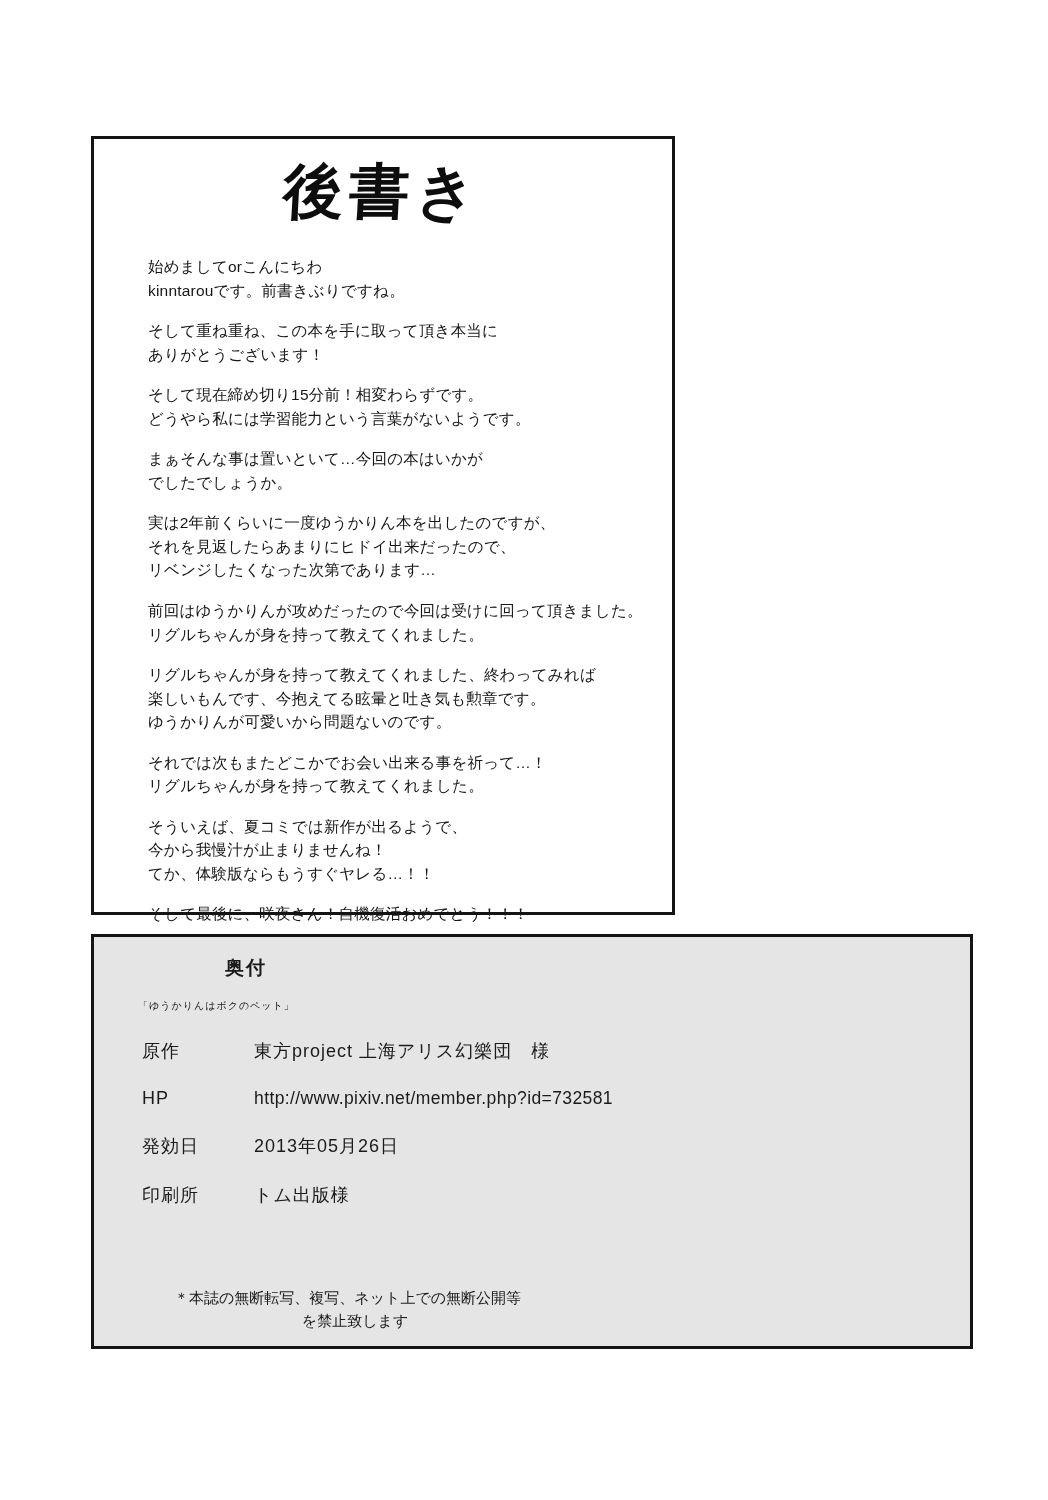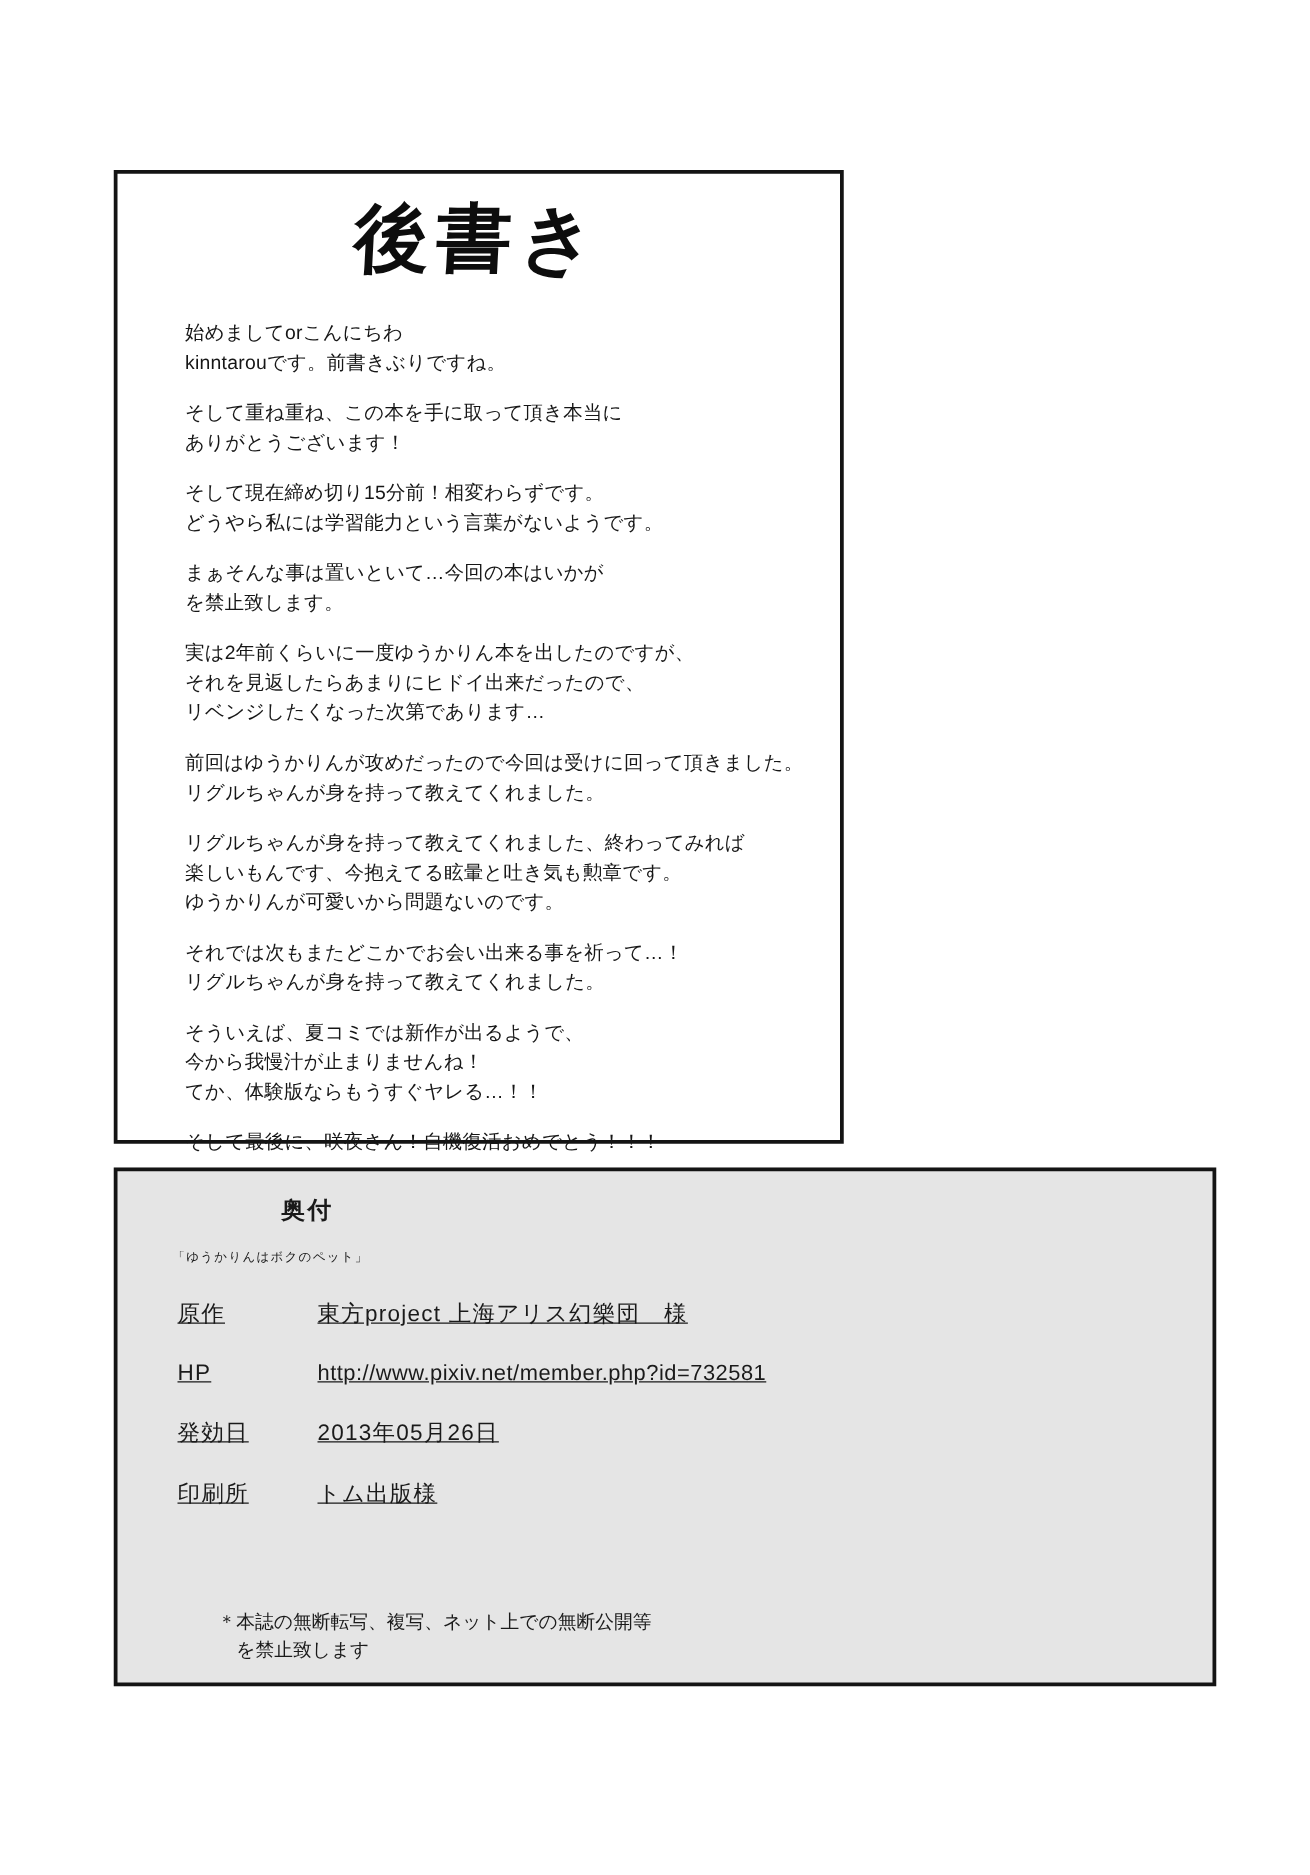--- a/index.html
+++ b/index.html
@@ -81,21 +81,20 @@
     top: 62px;
     font-size: 10px;
     letter-spacing: 1px;
   }
 
   .colophon-rows {
     position: absolute;
     left: 48px;
     top: 102px;
     width: 800px;
-    text-decoration: underline;
   }
 
   .crow {
     display: flex;
     align-items: baseline;
     font-size: 18px;
     margin-bottom: 25px;
     letter-spacing: 1px;
   }
   .crow .clabel {
@@ -110,21 +109,21 @@
     letter-spacing: 0.4px;
   }
 
   .notice {
     position: absolute;
     left: 80px;
     top: 350px;
     font-size: 15px;
     line-height: 1.5;
   }
-  .notice .line { display: block; }
+  .notice .line { display: block; text-align: center; }
 </style>
 </head>
 <body>
 
 <div class="afterword-panel">
   <div class="afterword-title">後書き</div>
   <div class="afterword-body">
     <div class="para">
       <span class="line">始めましてorこんにちわ</span>
       <span class="line">kinntarouです。前書きぶりですね。</span>
@@ -132,21 +131,21 @@
     <div class="para">
       <span class="line">そして重ね重ね、この本を手に取って頂き本当に</span>
       <span class="line">ありがとうございます！</span>
     </div>
     <div class="para">
       <span class="line">そして現在締め切り15分前！相変わらずです。</span>
       <span class="line">どうやら私には学習能力という言葉がないようです。</span>
     </div>
     <div class="para">
       <span class="line">まぁそんな事は置いといて…今回の本はいかが</span>
-      <span class="line">を禁止致します。</span>
+      <span class="line">でしたでしょうか。</span>
     </div>
     <div class="para">
       <span class="line">実は2年前くらいに一度ゆうかりん本を出したのですが、</span>
       <span class="line">それを見返したらあまりにヒドイ出来だったので、</span>
       <span class="line">リベンジしたくなった次第であります…</span>
     </div>
     <div class="para">
       <span class="line">前回はゆうかりんが攻めだったので今回は受けに回って頂きました。</span>
       <span class="line">リグルちゃんが身を持って教えてくれました。</span>
     </div>

